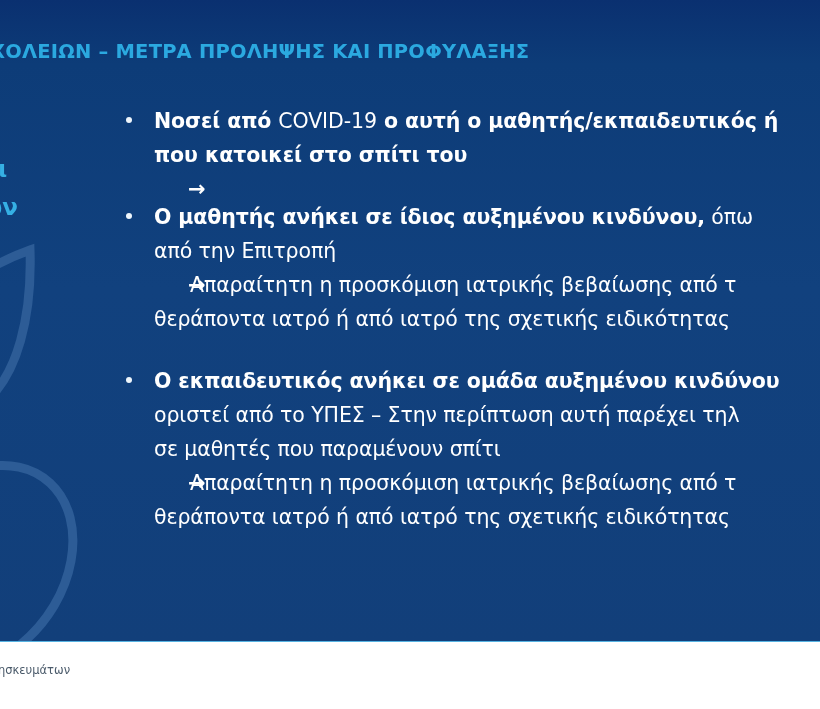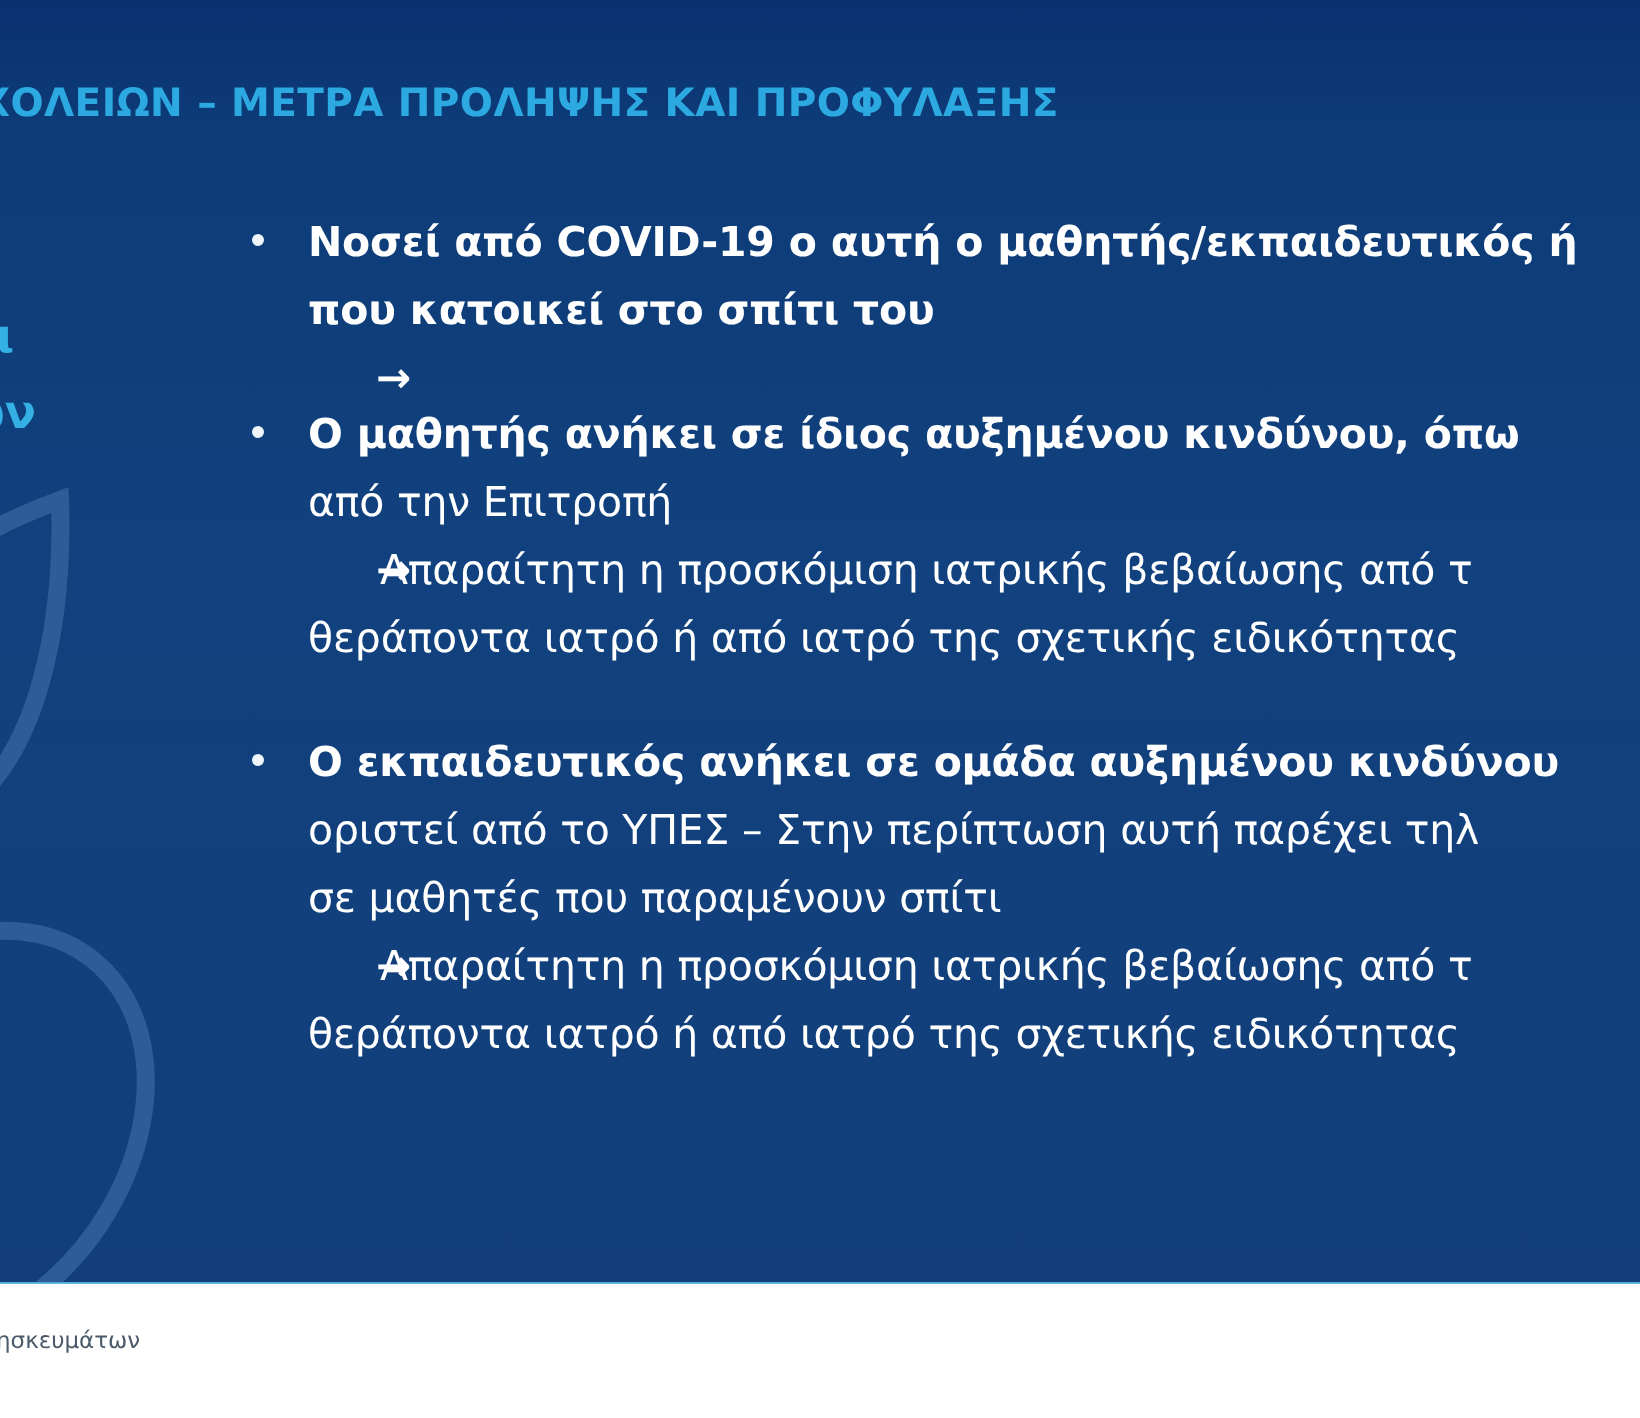--- a/index.html
+++ b/index.html
@@ -109,22 +109,22 @@
 
   .line {
     white-space: nowrap;
     color: #ffffff;
     font-size: 20.5px;
     line-height: 34px;
     letter-spacing: -0.1px;
   }
 
   .line.strong { font-weight: bold; }
-  .line b { font-weight: bold; }
-  .line .reg { font-weight: bold; }
+  .line b { font-weight: normal; }
+  .line .reg { font-weight: normal; }
 
   .line.indent {
     padding-left: 36px;
     position: relative;
   }
 
   .arrow {
     position: absolute;
     left: 34px;
     font-weight: bold;

